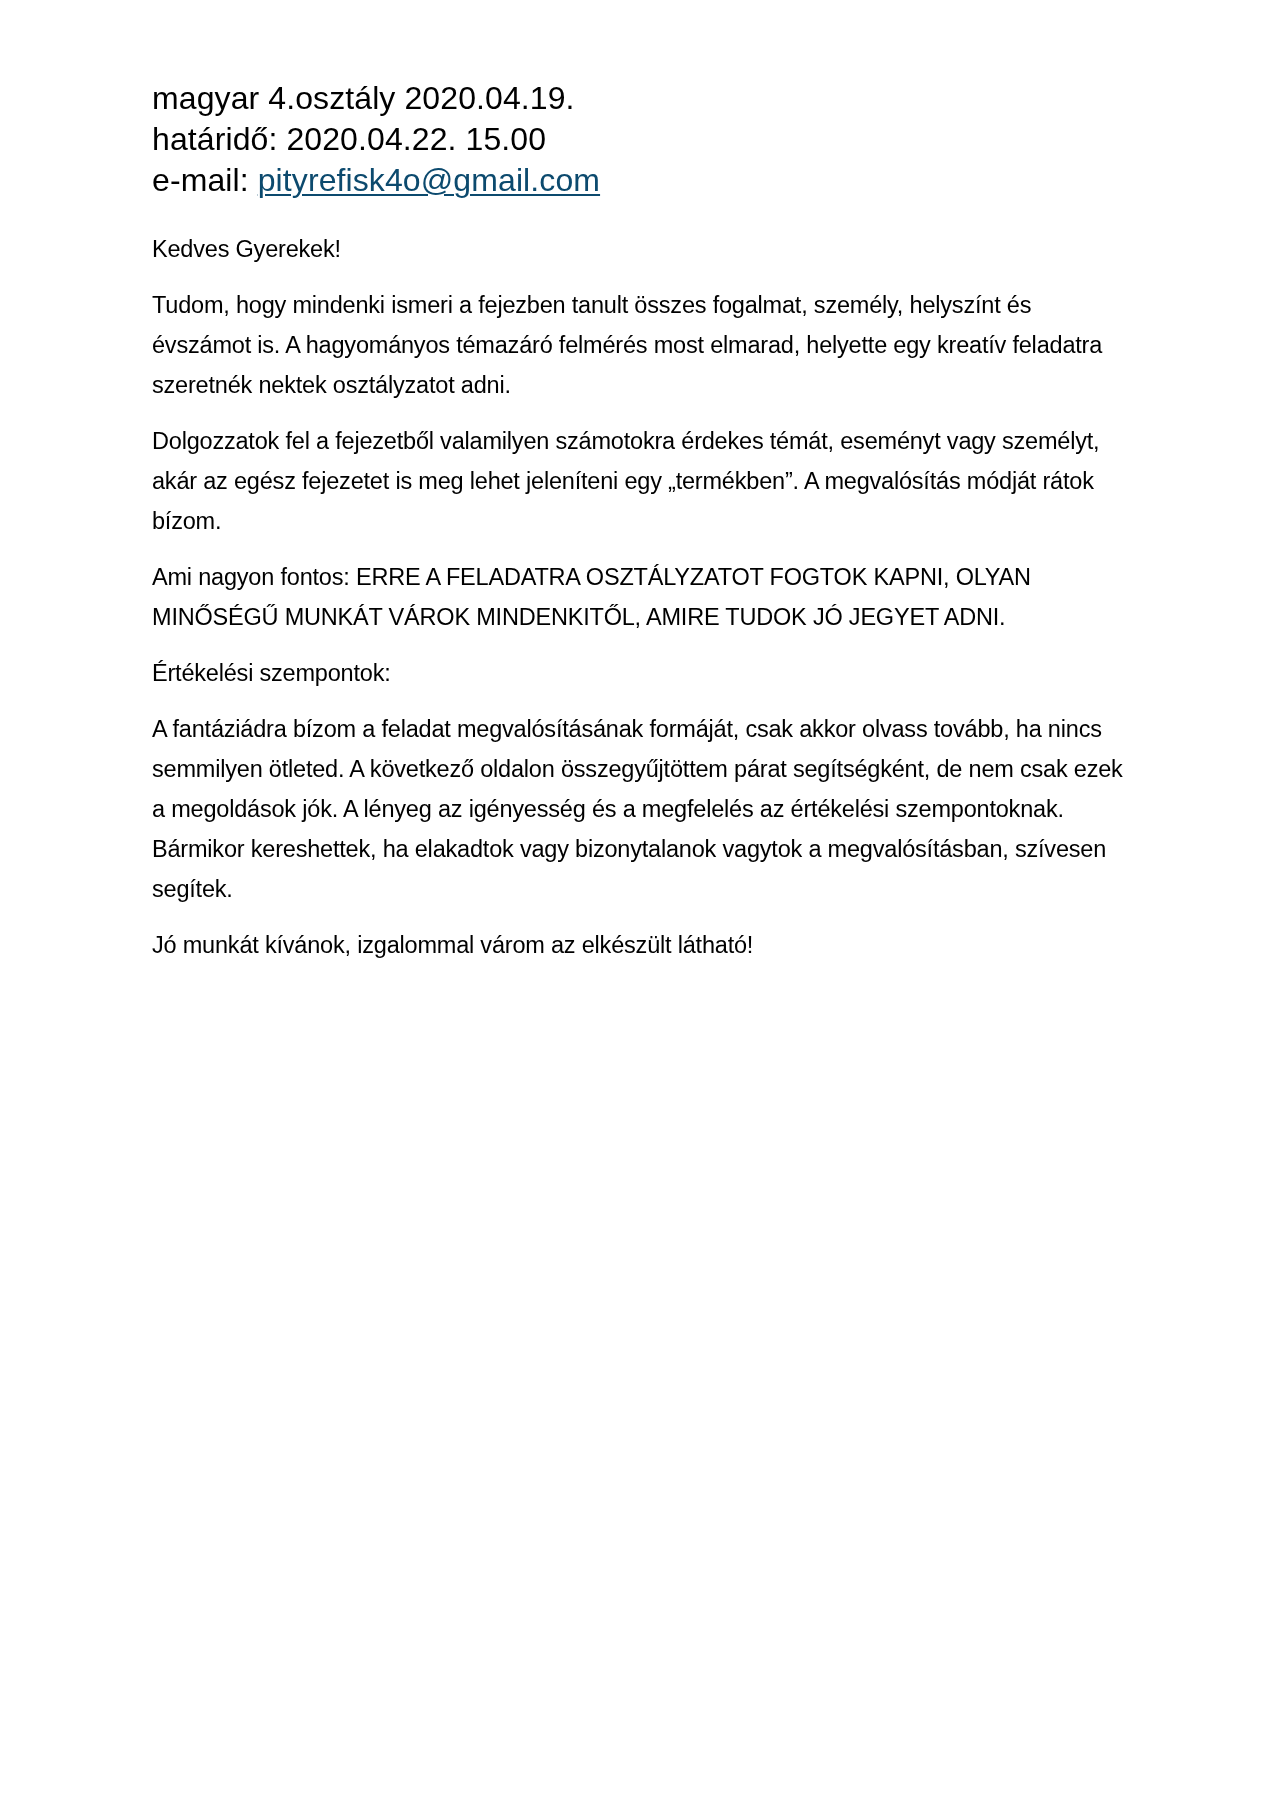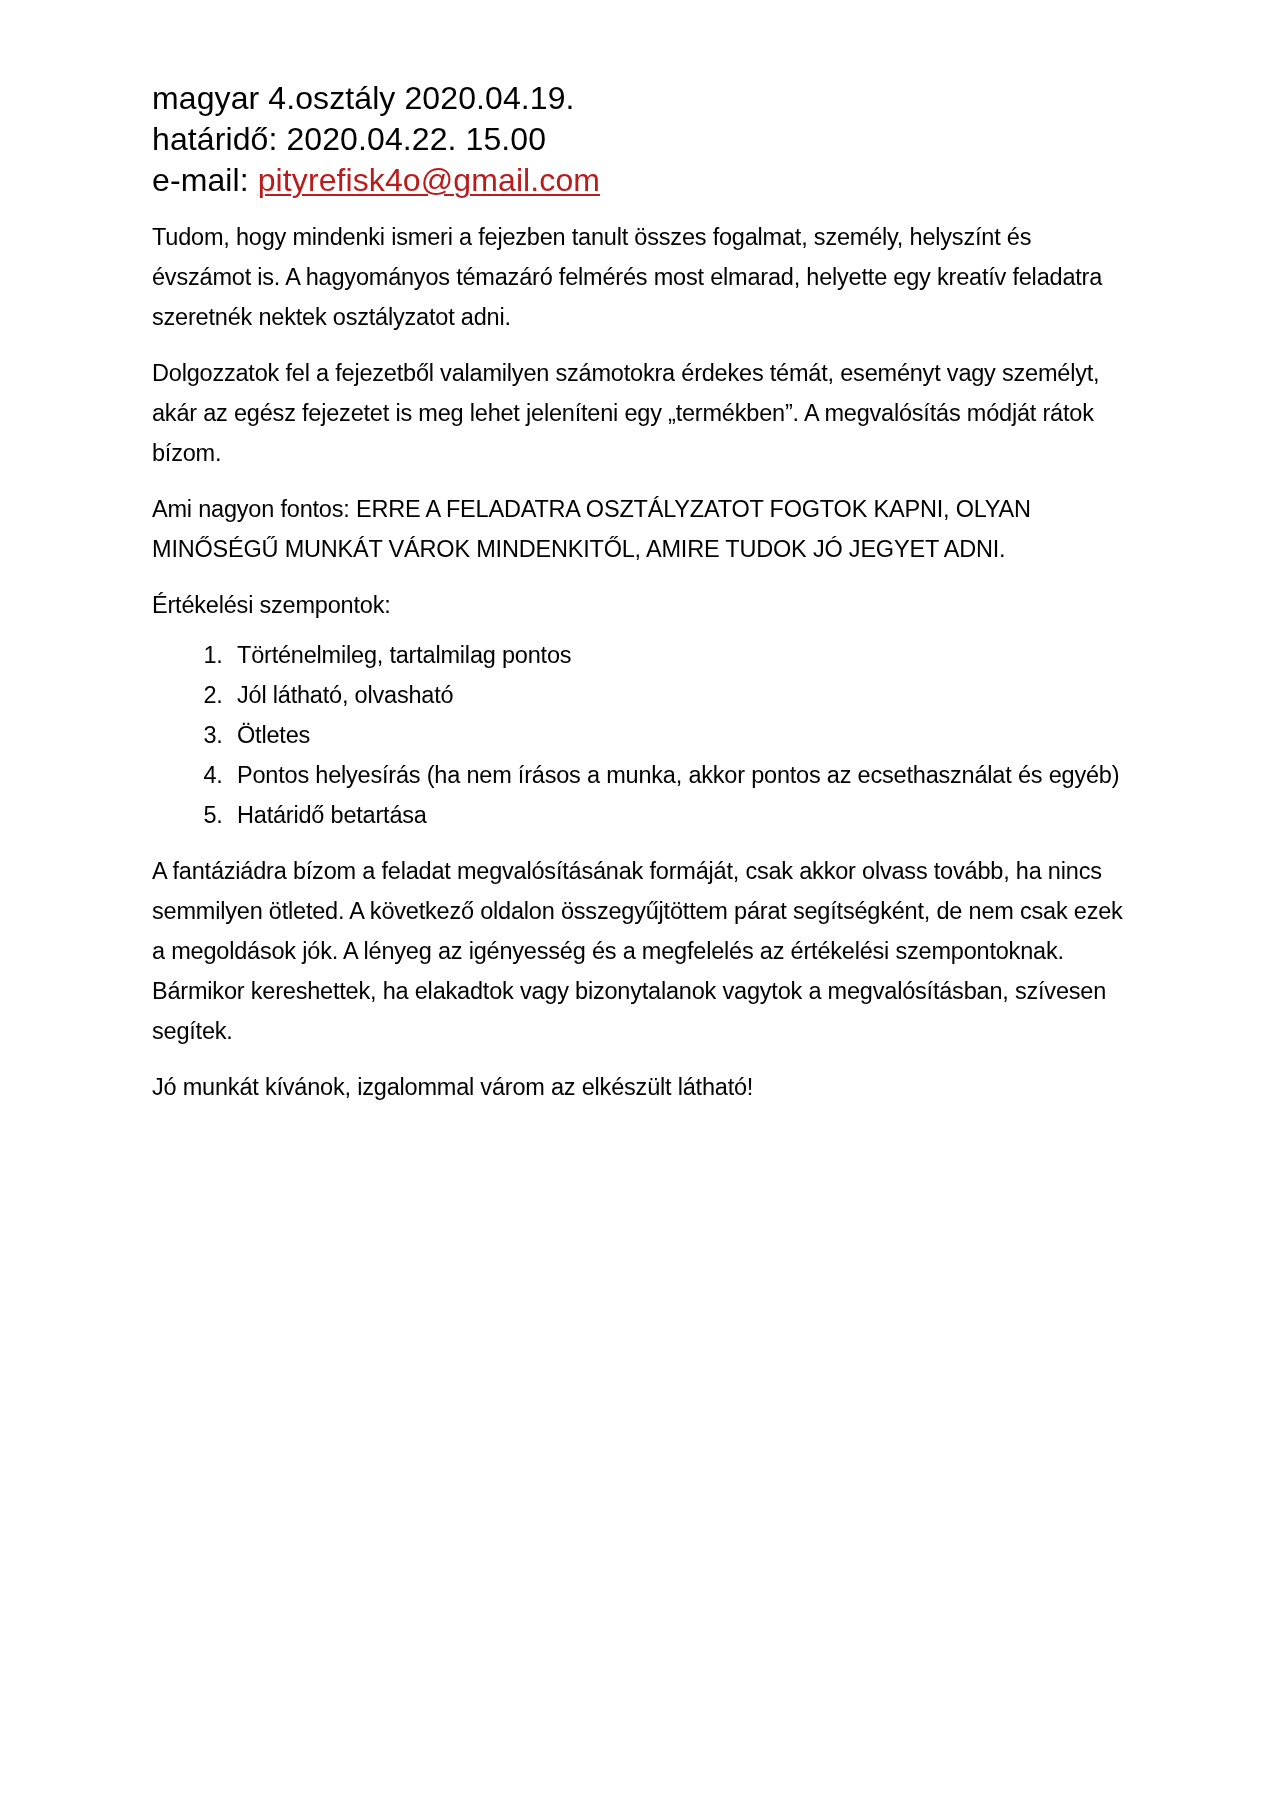--- a/index.html
+++ b/index.html
@@ -5,45 +5,39 @@
   html, body { margin: 0; padding: 0; background: #ffffff; }
   body {
     width: 1273px; height: 1800px; position: relative; overflow: hidden;
     font-family: "Liberation Sans", "DejaVu Sans", sans-serif;
     color: #000000;
   }
   .page { position: absolute; left: 152px; top: 78px; width: 980px; }
   .header-line {
     font-size: 32px; line-height: 41px; margin: 0; letter-spacing: 0.1px;
   }
-  .link { color: #b91c1c; text-decoration: underline; text-decoration-thickness: 1.5px; text-underline-offset: 3px; }
+  .link { color: #0c4a6e; text-decoration: underline; text-decoration-thickness: 1.5px; text-underline-offset: 3px; }
   .body-text { font-size: 23.5px; line-height: 40px; margin: 0; letter-spacing: -0.2px; }
   .greeting { margin-top: 28px; }
   .para { margin-top: 16px; }
   ol.criteria { margin: 10px 0 0 0; padding: 0 0 0 77px; font-size: 23.5px; line-height: 40px; letter-spacing: -0.2px; }
   ol.criteria li { padding-left: 8px; }
   .closing { margin-top: 16px; }
 </style>
 </head>
 <body>
 
 <div class="page">
   <p class="header-line">magyar 4.osztály 2020.04.19.</p>
   <p class="header-line">határidő: 2020.04.22. 15.00</p>
   <p class="header-line"><span>e-mail: </span><a class="link">pityrefisk4o@gmail.com</a></p>
 
+  <p class="body-text greeting">Kedves Gyerekek!</p>
 
   <p class="body-text para">Tudom, hogy mindenki ismeri a fejezben tanult összes fogalmat, személy, helyszínt és évszámot is. A hagyományos témazáró felmérés most elmarad, helyette egy kreatív feladatra szeretnék nektek osztályzatot adni.</p>
   <p class="body-text para">Dolgozzatok fel a fejezetből valamilyen számotokra érdekes témát, eseményt vagy személyt, akár az egész fejezetet is meg lehet jeleníteni egy „termékben”. A megvalósítás módját rátok bízom.</p>
   <p class="body-text para">Ami nagyon fontos: ERRE A FELADATRA OSZTÁLYZATOT FOGTOK KAPNI, OLYAN MINŐSÉGŰ MUNKÁT VÁROK MINDENKITŐL, AMIRE TUDOK JÓ JEGYET ADNI.</p>
 
   <p class="body-text para">Értékelési szempontok:</p>
-  <ol class="criteria">
-    <li>Történelmileg, tartalmilag pontos</li>
-    <li>Jól látható, olvasható</li>
-    <li>Ötletes</li>
-    <li>Pontos helyesírás (ha nem írásos a munka, akkor pontos az ecsethasználat és egyéb)</li>
-    <li>Határidő betartása</li>
-  </ol>
 
   <p class="body-text para">A fantáziádra bízom a feladat megvalósításának formáját, csak akkor olvass tovább, ha nincs semmilyen ötleted. A következő oldalon összegyűjtöttem párat segítségként, de nem csak ezek a megoldások jók. A lényeg az igényesség és a megfelelés az értékelési szempontoknak. Bármikor kereshettek, ha elakadtok vagy bizonytalanok vagytok a megvalósításban, szívesen segítek.</p>
   <p class="body-text closing">Jó munkát kívánok, izgalommal várom az elkészült látható!</p>
 </div>
 
 </body></html>

